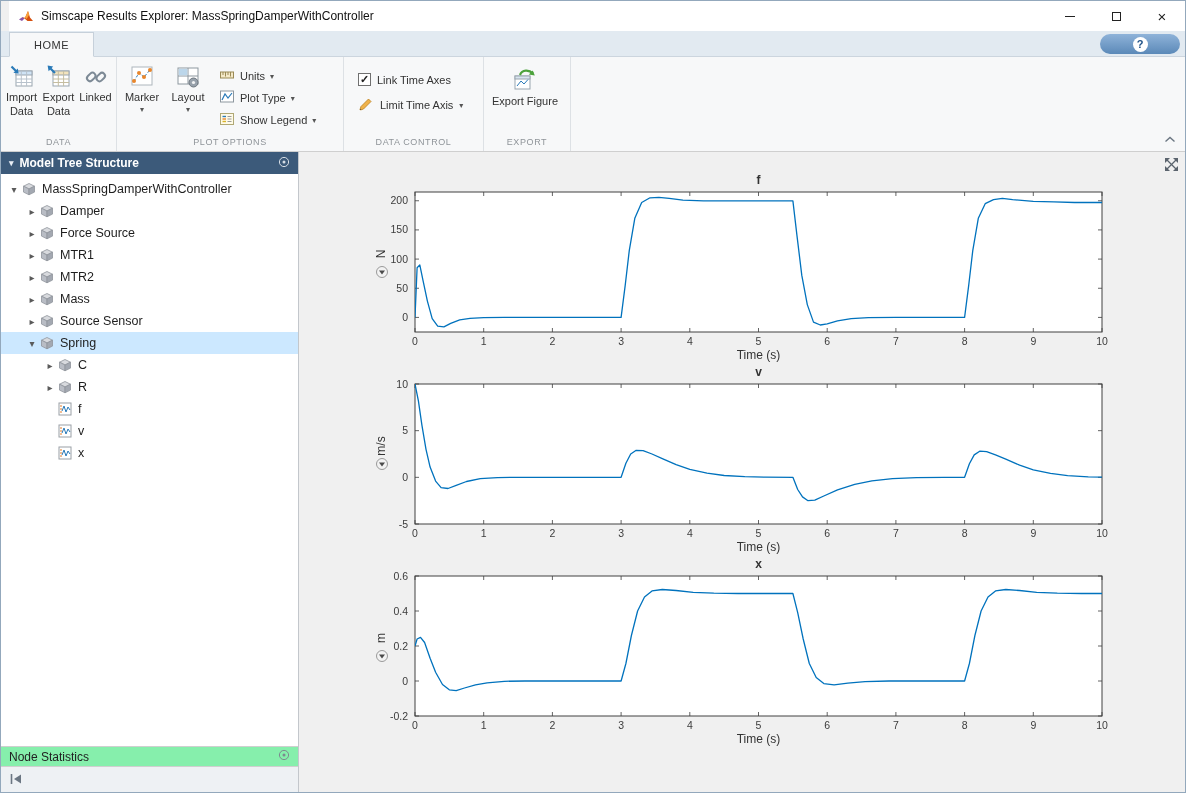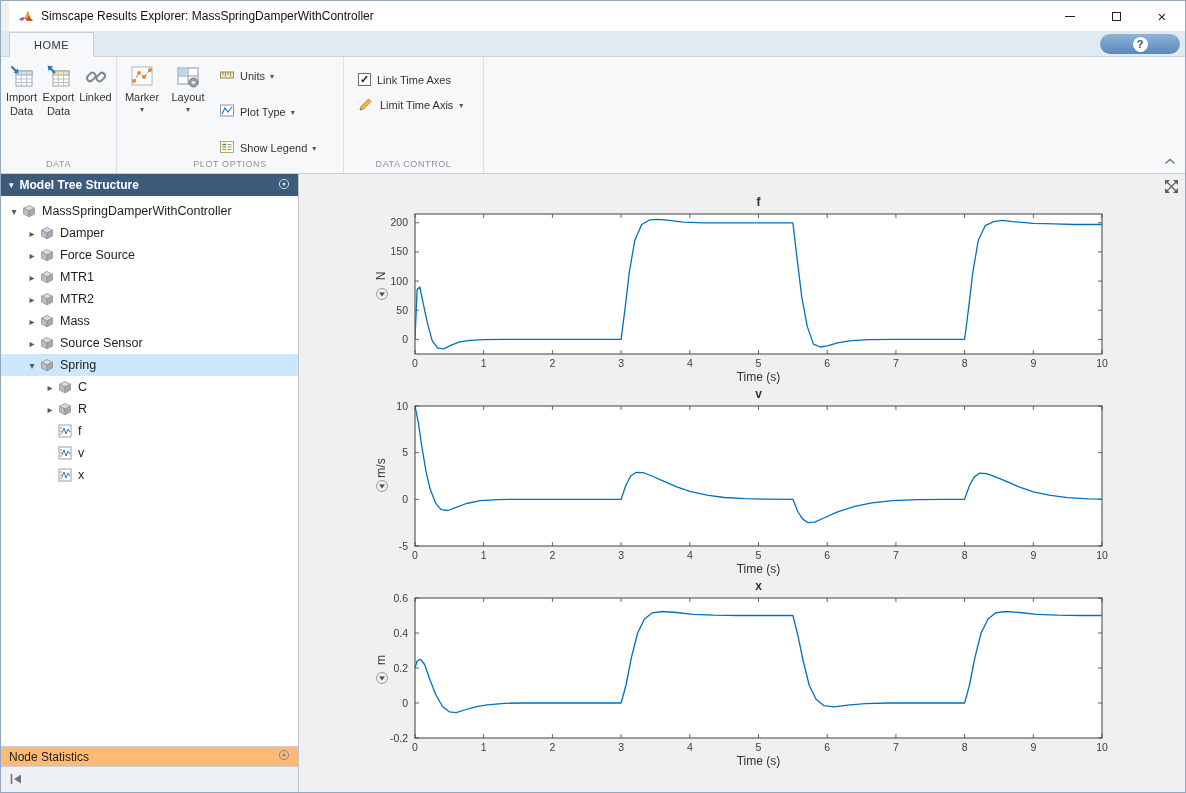--- a/index.html
+++ b/index.html
@@ -24,21 +24,21 @@
   .help-circle{width:15px;height:15px;border-radius:50%;background:#fff;color:#1c4f86;font-weight:bold;font-size:11px;display:flex;align-items:center;justify-content:center;}
 
   
   .ribbon{flex:0 0 95px;background:#f7f8f9;border-bottom:1px solid #cfcfcf;display:flex;position:relative;}
   .rgroup{display:flex;flex-direction:column;border-right:1px solid #dde1e5;padding:2px 2px 0;}
   .rgroup-content{flex:1;display:flex;align-items:flex-start;}
   .rgroup-label{text-align:center;font-size:9px;color:#8f9499;letter-spacing:.6px;padding:2px 0 4px;}
   .big-btn{width:46px;display:flex;flex-direction:column;align-items:center;padding-top:4px;font-size:11px;color:#333;text-align:center;line-height:1.25;}
   .big-btn .bicon{height:28px;display:flex;align-items:center;}
   .dd-arrow{font-size:8px;color:#555;line-height:1;margin-top:1px;}
-  .small-col{display:flex;flex-direction:column;gap:18px;padding:8px 2px 0 8px;}
+  .small-col{display:flex;flex-direction:column;gap:4px;padding:8px 2px 0 8px;}
   .small-btn{display:flex;align-items:center;gap:5px;font-size:11px;color:#333;height:18px;}
   .axes-col{display:flex;flex-direction:column;gap:10px;padding:14px 6px 0 12px;font-size:11px;color:#333;}
   .cb-row{display:flex;align-items:center;gap:6px;}
   .chk-box{width:13px;height:13px;background:#fff;border:1px solid #707070;display:flex;align-items:center;justify-content:center;}
   .chk{font-size:11px;color:#222;font-weight:bold;line-height:1;}
   .export-btn{width:78px;display:flex;flex-direction:column;align-items:center;padding-top:6px;font-size:11px;color:#333;}
   .export-btn .bicon{height:30px;display:flex;align-items:center;}
   .collapse-ribbon{position:absolute;right:9px;bottom:4px;cursor:pointer;}
 
   
@@ -46,21 +46,21 @@
   .left-panel{flex:0 0 298px;width:298px;background:#fff;border-right:1px solid #c3c7cc;display:flex;flex-direction:column;}
   .panel-header{flex:0 0 22px;background:#3c5a7a;color:#fff;font-size:12px;font-weight:bold;display:flex;align-items:center;padding:0 8px;gap:6px;}
   .panel-header .htitle{margin-right:auto;}
   .hdr-tri{font-size:9px;color:#e8eef5;}
   .tree{flex:1;overflow:hidden;padding-top:4px;background:#fff;}
   .tree-row{height:22px;display:flex;align-items:center;font-size:12.5px;color:#1e1e1e;cursor:default;}
   .tree-row.selected{background:#cce8ff;}
   .tri{flex:0 0 14px;width:14px;font-size:10px;color:#5a5a5a;text-align:center;}
   .nicon{width:16px;display:flex;margin:0 4px 0 1px;}
   .tlabel{white-space:nowrap;}
-  .panel-footer{flex:0 0 21px;border-top:1px solid #cfcfcf;border-bottom:1px solid #cfcfcf;background:#fdba74;display:flex;align-items:center;font-size:12px;color:#222;padding:0 8px;gap:6px;text-align:center;}
+  .panel-footer{flex:0 0 21px;border-top:1px solid #cfcfcf;border-bottom:1px solid #cfcfcf;background:#86efac;display:flex;align-items:center;font-size:12px;color:#222;padding:0 8px;gap:6px;text-align:center;}
   .panel-footer .ftitle{margin-right:auto;}
   .bottom-strip{flex:0 0 25px;background:#eef1f4;display:flex;align-items:center;padding:0 8px;}
 
   .main{flex:1;position:relative;background:#f0f0f0;overflow:hidden;}
   .expand-btn{position:absolute;top:5px;right:6px;cursor:pointer;}
   .charts{padding:18px 0 0 4px;display:flex;flex-direction:column;}
   .chart{width:880px;height:192px;}
 
   
   .tick{font:10.5px "Liberation Sans",sans-serif;fill:#3c3c3c;}
@@ -243,20 +243,37 @@
               </svg>
             </span>
             <span>Limit Time Axis</span>
             <span class="dd-arrow">▾</span>
           </div>
         </div>
       </div>
       <div class="rgroup-label">DATA CONTROL</div>
     </div>
 
+    <div class="rgroup" style="width:87px;">
+      <div class="rgroup-content">
+        <div class="export-btn">
+          <span class="bicon">
+            <svg width="26" height="26" viewBox="0 0 26 26">
+              <rect x="3" y="9" width="15" height="13" fill="#fff" stroke="#9aa5af"></rect>
+              <rect x="3" y="9" width="15" height="3" fill="#d7e4ef" stroke="#9aa5af"></rect>
+              <polyline points="5,19 9,14 12,17 16,12.5" stroke="#2a7ab8" fill="none"></polyline>
+              <path d="M8 8 C 10 2.5, 17 2.5, 21 6.5" stroke="#4ca23c" stroke-width="2.2" fill="none"></path>
+              <polygon points="22.8,8.6 16.8,7.6 20.8,3.4" fill="#4ca23c"></polygon>
+            </svg>
+          </span>
+          <span>Export Figure</span>
+        </div>
+      </div>
+      <div class="rgroup-label">EXPORT</div>
+    </div>
 
     <span class="collapse-ribbon">
       <svg width="12" height="7" viewBox="0 0 12 7">
           <polyline points="1.5,5.5 6,1.5 10.5,5.5" fill="none" stroke="#6b7682" stroke-width="1.4"></polyline>
         </svg>
     </span>
   </div>
 
   <div class="body-row">
 

